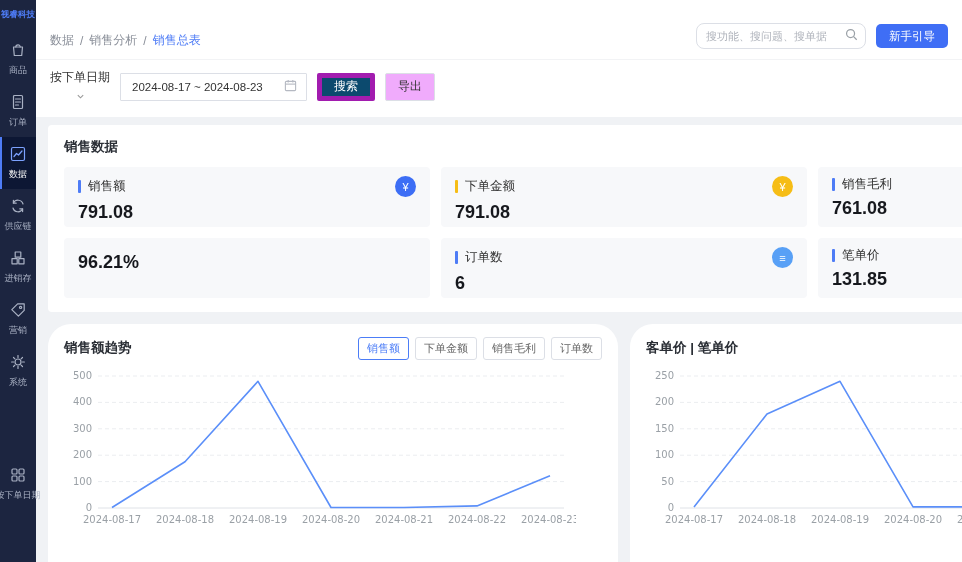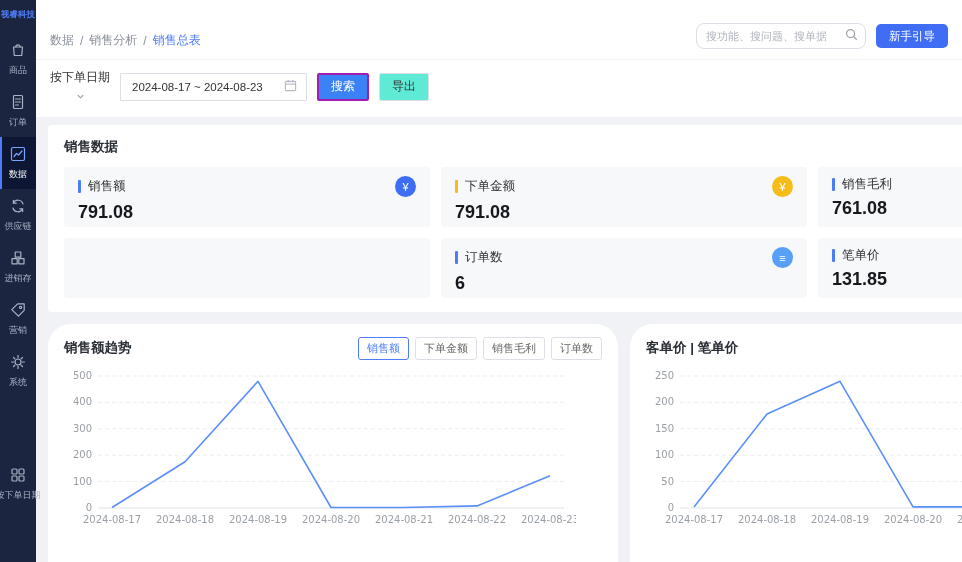--- a/index.html
+++ b/index.html
@@ -31,22 +31,22 @@
   .search-box input::placeholder { color:#b0b4bc; }
   .guide-btn { background:#3f6ef5; color:#fff; font-size:11.5px; border:0; border-radius:5px;
                height:24px; padding:0 13px; cursor:pointer; white-space:nowrap; }
 
   .filterbar { background:#fff; padding:9px 14px 13px; display:flex; align-items:center; gap:10px; }
   .date-type { font-size:12px; color:#333; display:flex; align-items:center; gap:4px; cursor:pointer;flex-direction:column; }
   .date-input { display:flex; align-items:center; border:1px solid #dcdfe6; border-radius:1px;
                 height:28px; padding:0 9px; gap:8px; background:#fff; }
   .date-input input { border:0; outline:0; font-size:11.5px; color:#333; width:146px; background:transparent; }
   .btn { height:28px; font-size:12px; border-radius:2px; padding:0 12px; cursor:pointer; }
-  .btn-primary { background:#3b82f6; border:2px solid #a21caf; color:#fff; }
-  .btn-plain { background:#5eead4; border:1px solid #dcdfe6; color:#333; }
+  .btn-primary { background:#0c4a6e; border:5px solid #a21caf; color:#fff; }
+  .btn-plain { background:#f0abfc; border:1px solid #dcdfe6; color:#333; }
 
   
   .content { flex:1; overflow:hidden; padding:8px 0 0 12px; }
   .wide { width:1152px; }
   .card { background:#fff; border-radius:4px; }
   .stats-card { padding:13px 16px 14px; margin-bottom:12px; }
   .card-title { font-size:13.5px; font-weight:700; color:#2b2f36; }
   .tiles { display:grid; grid-template-columns:repeat(3,1fr); gap:11px; margin-top:11px; }
   .tile { background:#f7f8fa; border-radius:4px; padding:9px 14px; height:60px; }
   .tile-top { display:flex; align-items:center; }
@@ -222,20 +222,21 @@
 
             <div class="tile">
               <div class="tile-top">
                   <span class="tile-bar" style="background: rgb(78, 124, 246);"></span>
                 <span class="tile-label">销售毛利</span>
                 </div>
               <div class="tile-value">761.08</div>
             </div>
 
             <div class="tile">
+              <div class="tile-value">96.21%</div>
             </div>
 
             <div class="tile">
               <div class="tile-top">
                   <span class="tile-bar" style="background: rgb(78, 124, 246);"></span>
                 <span class="tile-label">订单数</span>
                 <span class="tile-icon" style="background: rgb(88, 160, 246);">≡</span>
                 </div>
               <div class="tile-value">6</div>
             </div>

